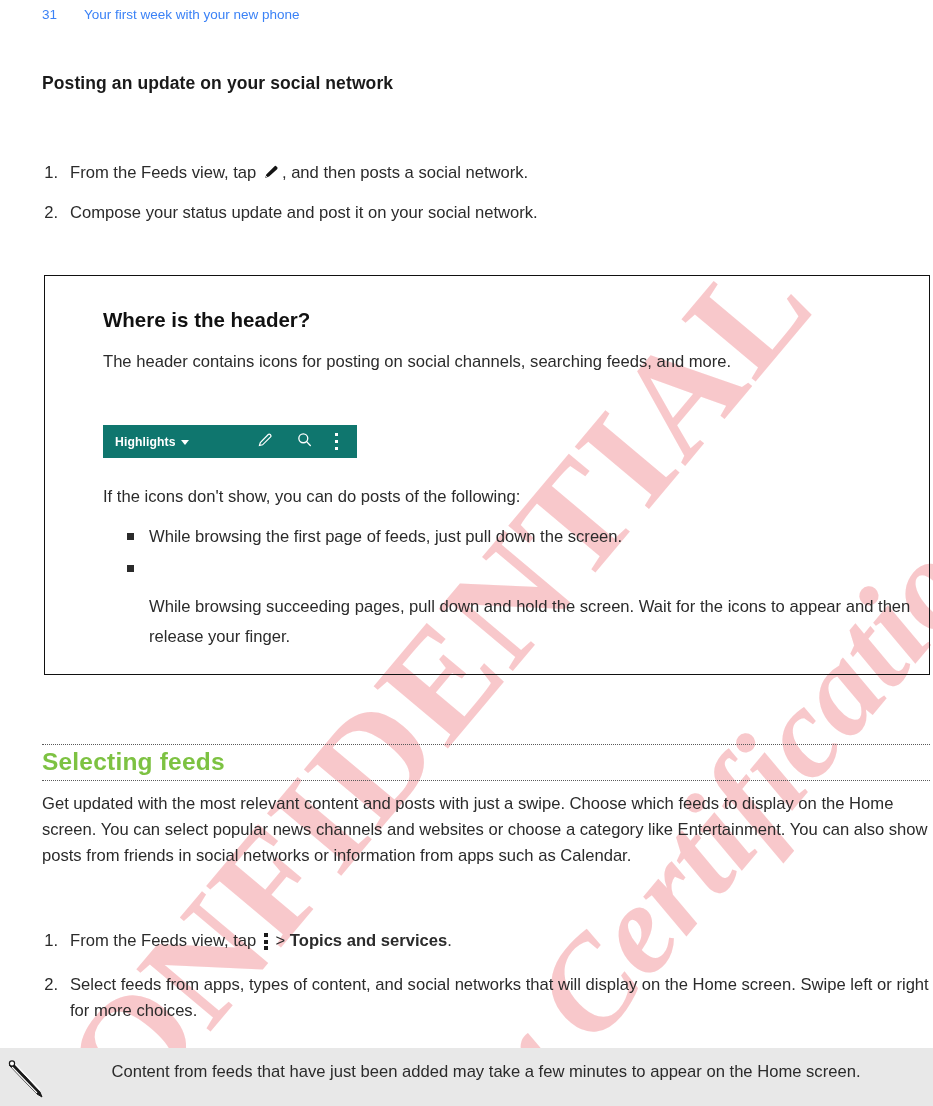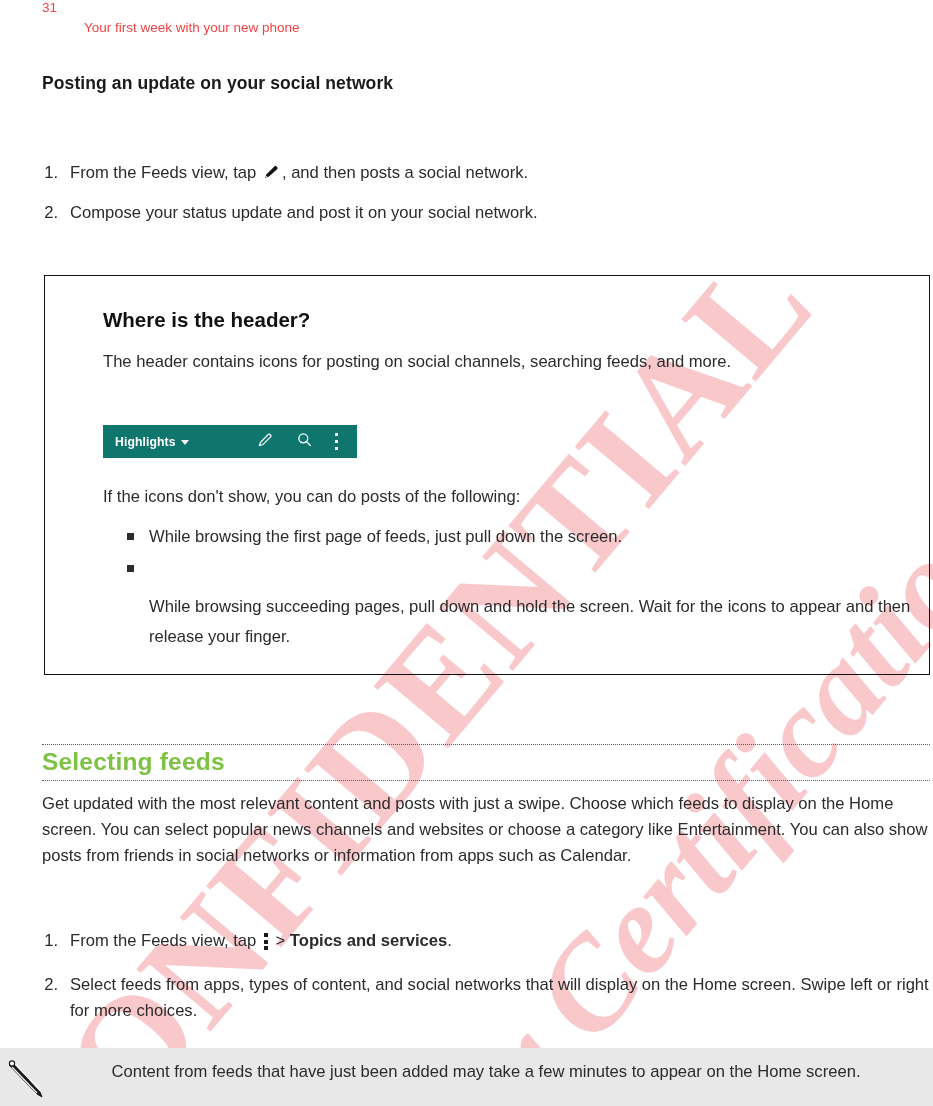--- a/index.html
+++ b/index.html
@@ -60,23 +60,23 @@
   }
 
   
   #running-header {
     position: absolute;
     left: 0;
     top: 0;
     width: 915px;
     height: 22px;
     display: flex;
-    align-items: flex-start;
+    align-items: flex-end;
     font-size: 13.5px;
-    color: #ef4444;
+    color: #3b82f6;
   }
   #running-header .pg-num {
     width: 48px;
     padding-left: 42px;
     box-sizing: border-box;
   }
   #running-header .hdr-title {
     padding-left: 36px;
     margin-top: 20px;
   }

